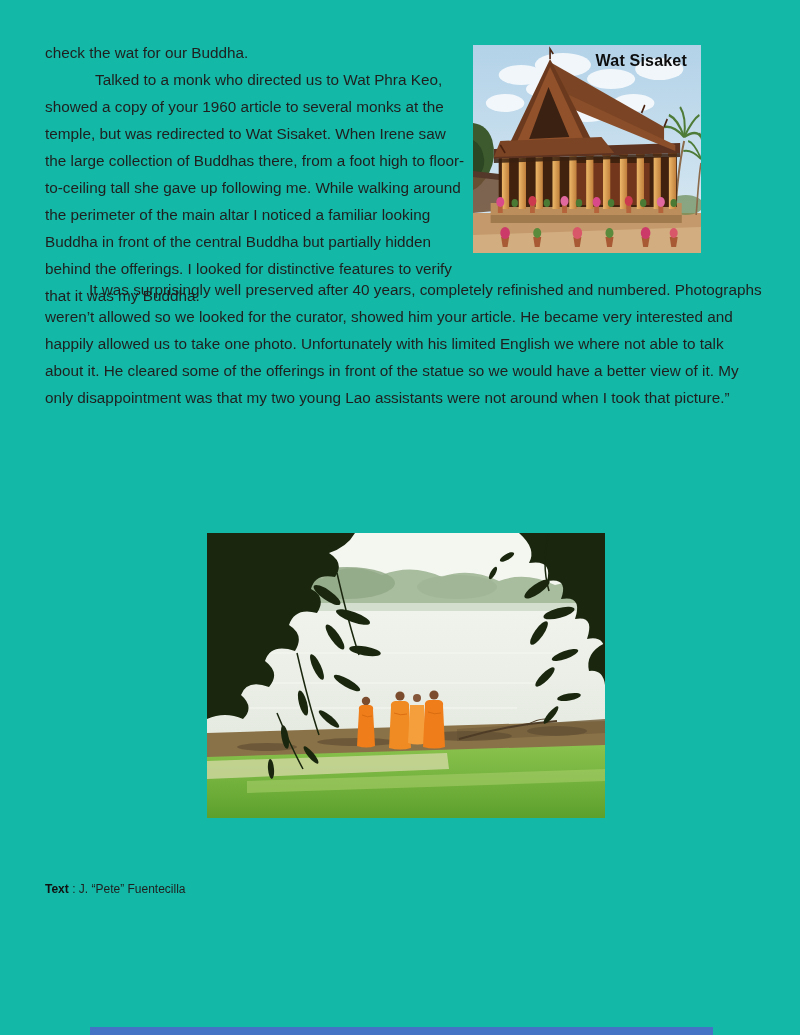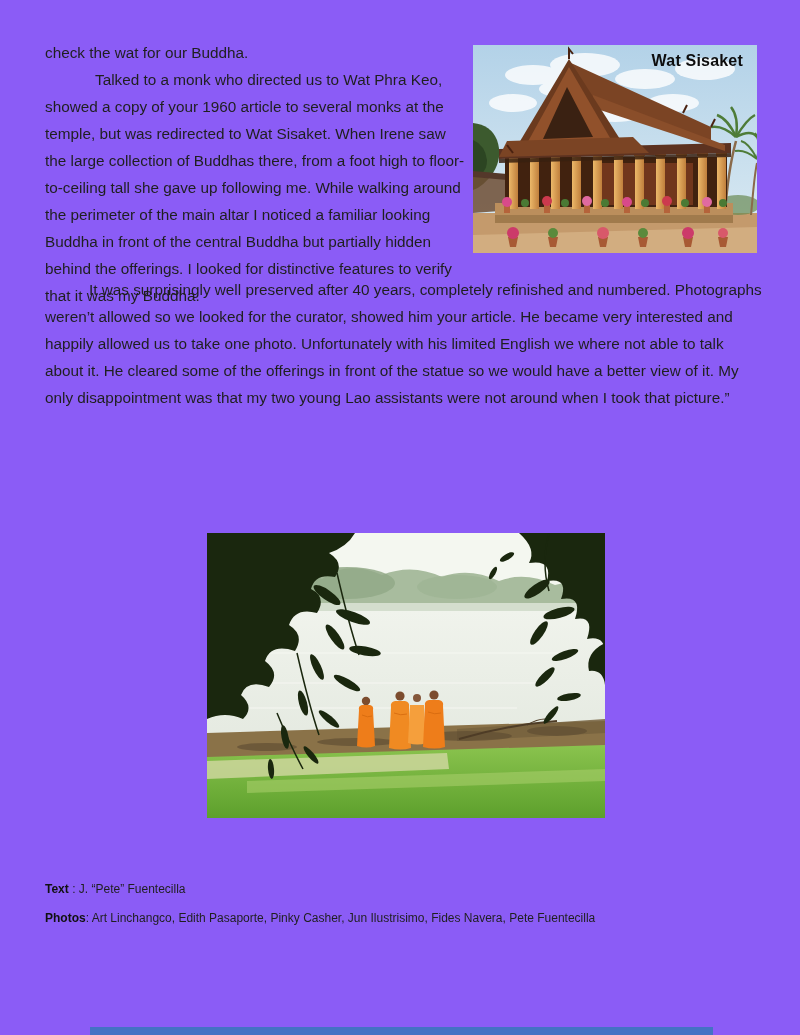--- a/index.html
+++ b/index.html
@@ -1,25 +1,25 @@
 <!DOCTYPE html>
 <html><head>
 <meta charset="utf-8">
 <style>
   html,body{margin:0;padding:0;background:#ffffff;}
   .page{
-    position:relative;width:800px;height:1035px;background:#8b5cf6;
+    position:relative;width:800px;height:1035px;background:#14b8a6;
     font-family:"Liberation Sans",sans-serif;color:#1f1f1f;overflow:hidden;
   }
   .body-text{font-size:15.3px;line-height:27px;}
   .text-col{position:absolute;left:45px;top:39px;width:424px;}
   .text-col p{margin:0;}
   .p-indent{text-indent:50px;}
   .full-para{position:absolute;left:45px;top:276px;width:718px;text-indent:44px;margin:0;}
-  .temple-fig{position:absolute;left:473px;top:45px;width:284px;height:208px;}
+  .temple-fig{position:absolute;left:473px;top:45px;width:228px;height:208px;}
   .temple-caption{
     position:absolute;top:7px;right:14px;font-weight:bold;font-size:16px;
     color:#0d0d0d;letter-spacing:.2px;
   }
   .monks-fig{position:absolute;left:207px;top:533px;width:398px;height:285px;}
   figure{margin:0;}
   figure svg{display:block;width:100%;height:100%;}
   .credits{position:absolute;left:45px;top:875px;width:720px;font-size:12px;line-height:28.5px;}
   .credits .lbl{font-weight:bold;color:#111;}
   .footer-bar{position:absolute;left:90px;bottom:0;width:623px;height:8px;background:#4472c4;}
@@ -272,18 +272,17 @@
         <ellipse cx="362" cy="164" rx="12" ry="3.5" transform="rotate(-10 362 164)"></ellipse>
         <ellipse cx="344" cy="182" rx="11" ry="3" transform="rotate(-50 344 182)"></ellipse>
         <ellipse cx="300" cy="24" rx="8" ry="3" transform="rotate(-30 300 24)"></ellipse>
         <ellipse cx="286" cy="40" rx="7" ry="2.5" transform="rotate(-60 286 40)"></ellipse>
       </g>
     </svg>
   </figure>
 
   <div class="credits">
     <div><span class="lbl">Text</span><span> : J. “Pete” Fuentecilla</span></div>
-    <div><span class="lbl">Photos</span><span>: Art Linchangco, Edith Pasaporte, Pinky Casher, Jun Ilustrisimo, Fides Navera, Pete Fuentecilla</span></div>
   </div>
 
   <div class="footer-bar"></div>
 
 </div>
 
 </body></html>

